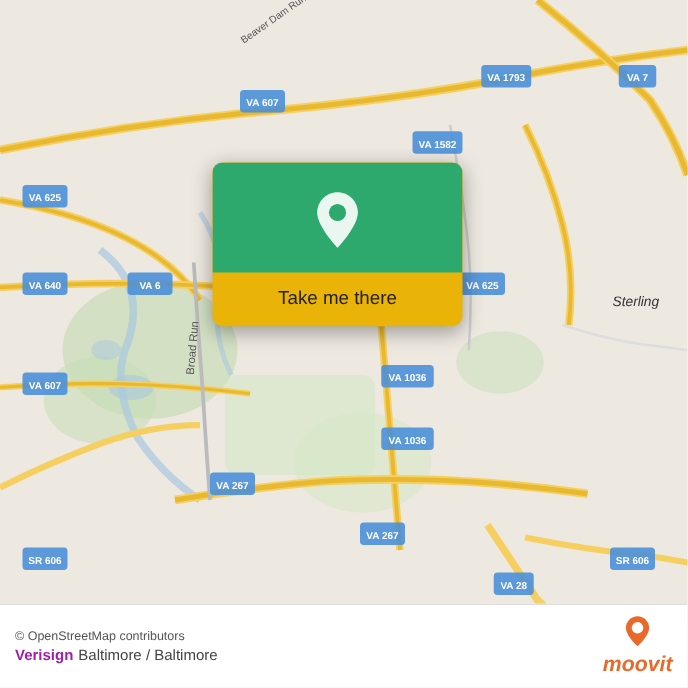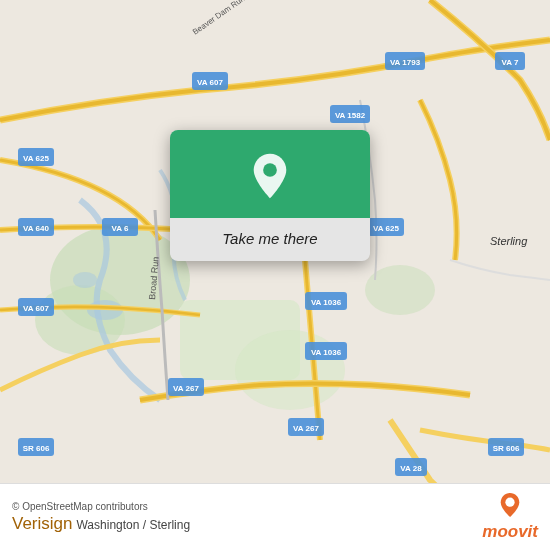--- a/index.html
+++ b/index.html
@@ -18,28 +18,27 @@
       width: 100%;
       height: 100%;
     }
 
     
     #popup-card {
       position: absolute;
       top: 130px;
       left: 170px;
       width: 200px;
-      background: #e5e5e5;
+      background: #eab308;
       border-radius: 8px;
       box-shadow: 0 4px 16px rgba(0,0,0,0.35);
       overflow: hidden;
       display: flex;
       flex-direction: column;
       align-items: center;
-      font-style: italic;
     }
 
     #popup-green-area {
       background-color: #2ea96e;
       width: 100%;
       display: flex;
       justify-content: center;
       align-items: center;
       padding: 22px 0 18px 0;
     }
@@ -89,23 +88,23 @@
       flex-direction: column;
       gap: 2px;
     }
 
     #osm-credit {
       font-size: 10px;
       color: #555;
     }
 
     #location-name {
-      font-size: 17px;
-      font-weight: normal;
-      color: #a16207;
+      font-size: 12px;
+      font-weight: bold;
+      color: #a21caf;
     }
 
     #moovit-logo {
       display: flex;
       align-items: center;
       gap: 4px;
       flex-direction: column;
     }
 
     #moovit-pin {
@@ -240,21 +239,21 @@
       </svg>
     </div>
     <div id="popup-label">Take me there</div>
   </div>
 
   <div id="bottom-bar">
     <div id="bottom-left">
       <span id="osm-credit">© OpenStreetMap contributors</span>
       <div style="display:flex; gap:4px; align-items:baseline;">
         <span id="location-name">Verisign</span>
-        <span style="font-size:12px;color:#444;">Washington / Sterling</span>
+        <span style="font-size:12px;color:#444;">Baltimore / Baltimore</span>
       </div>
     </div>
     <div id="moovit-logo">
 
       <svg id="moovit-pin" viewBox="0 0 22 28" xmlns="http://www.w3.org/2000/svg">
         <path d="M11 1 C5.5 1 1 5.5 1 11 C1 18 11 27 11 27 C11 27 21 18 21 11 C21 5.5 16.5 1 11 1 Z" fill="#e8692a"></path>
         <circle cx="11" cy="11" r="5" fill="white"></circle>
       </svg>
       <span id="moovit-text">moovit</span>
     </div>

